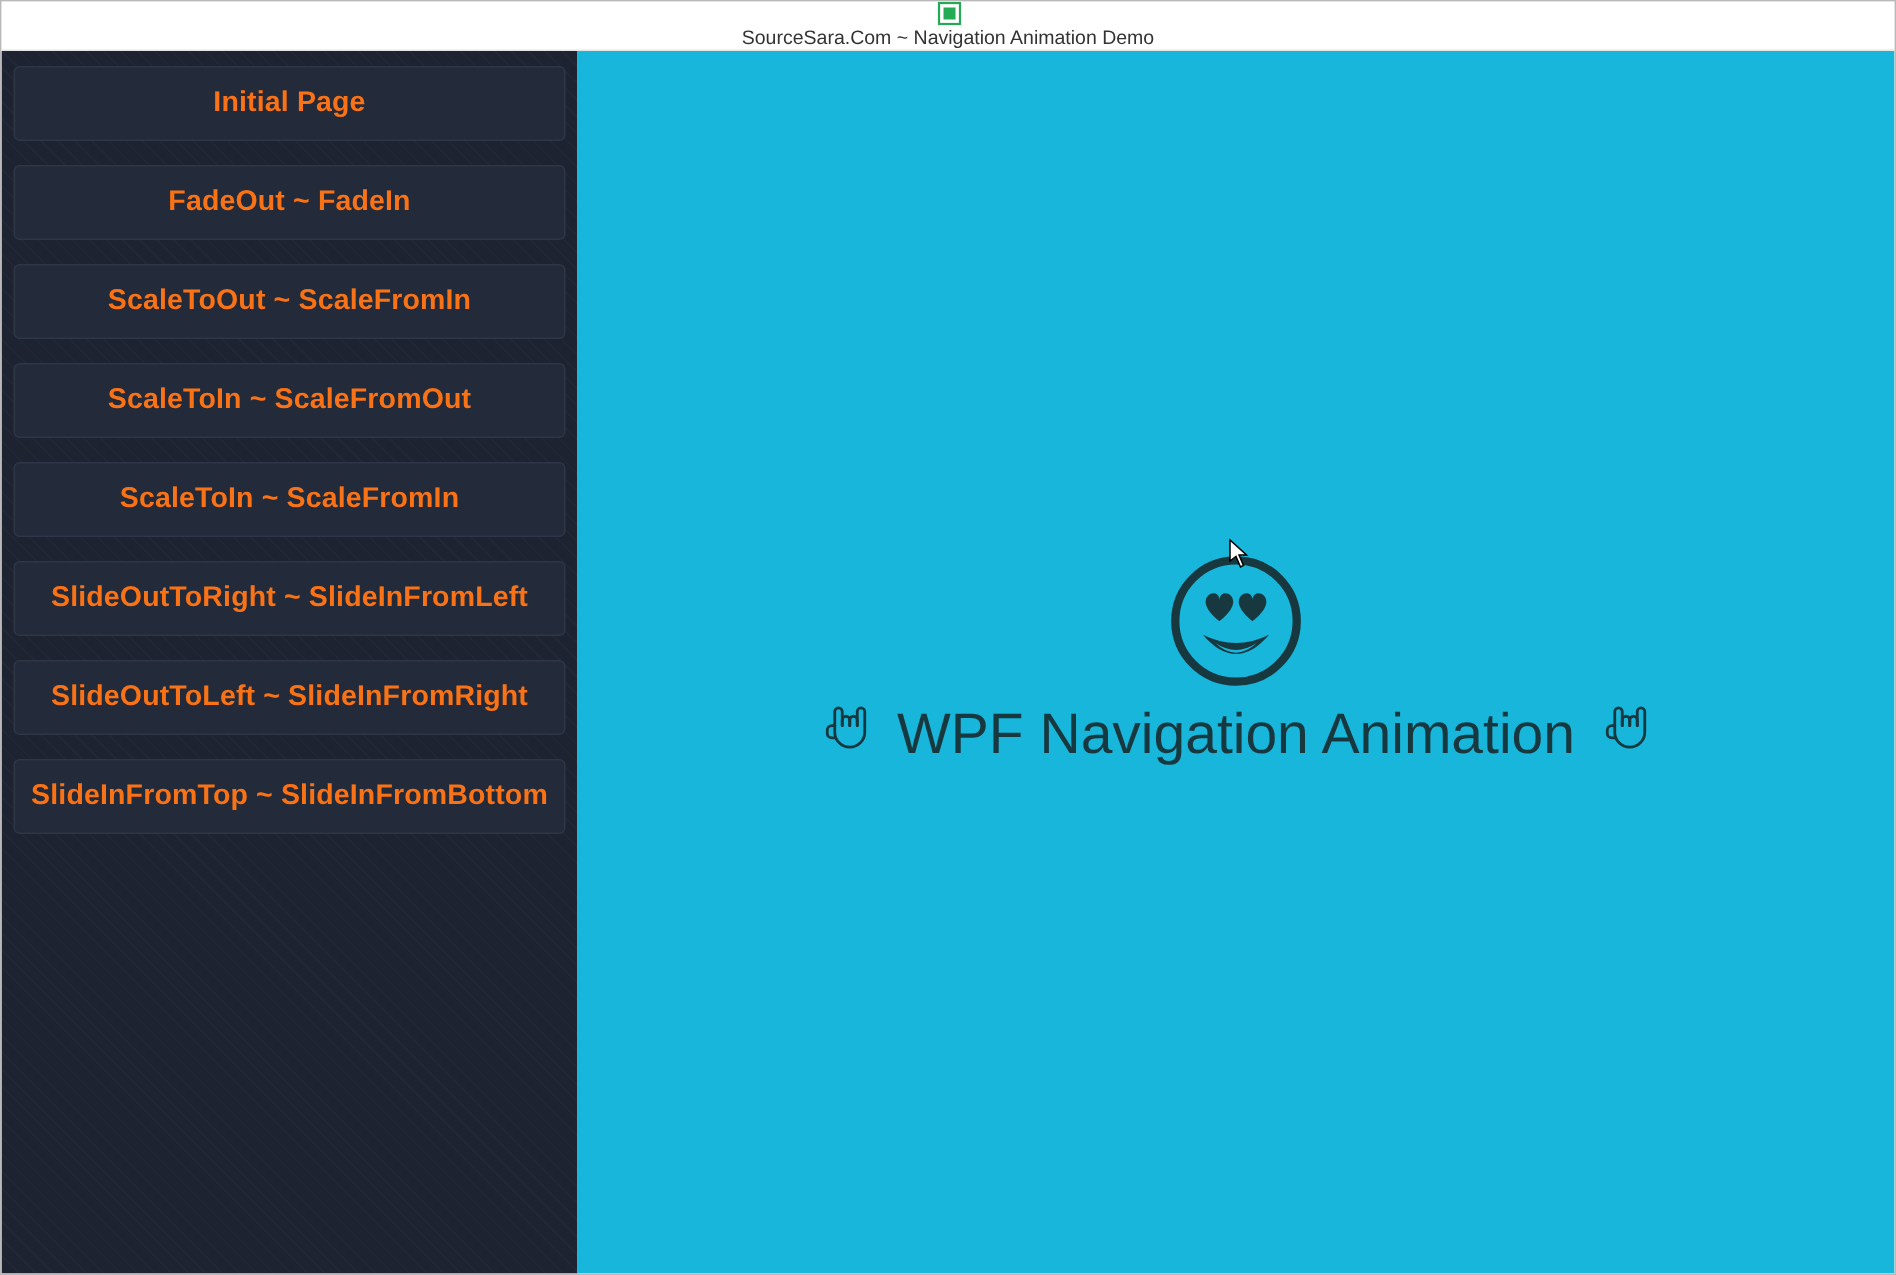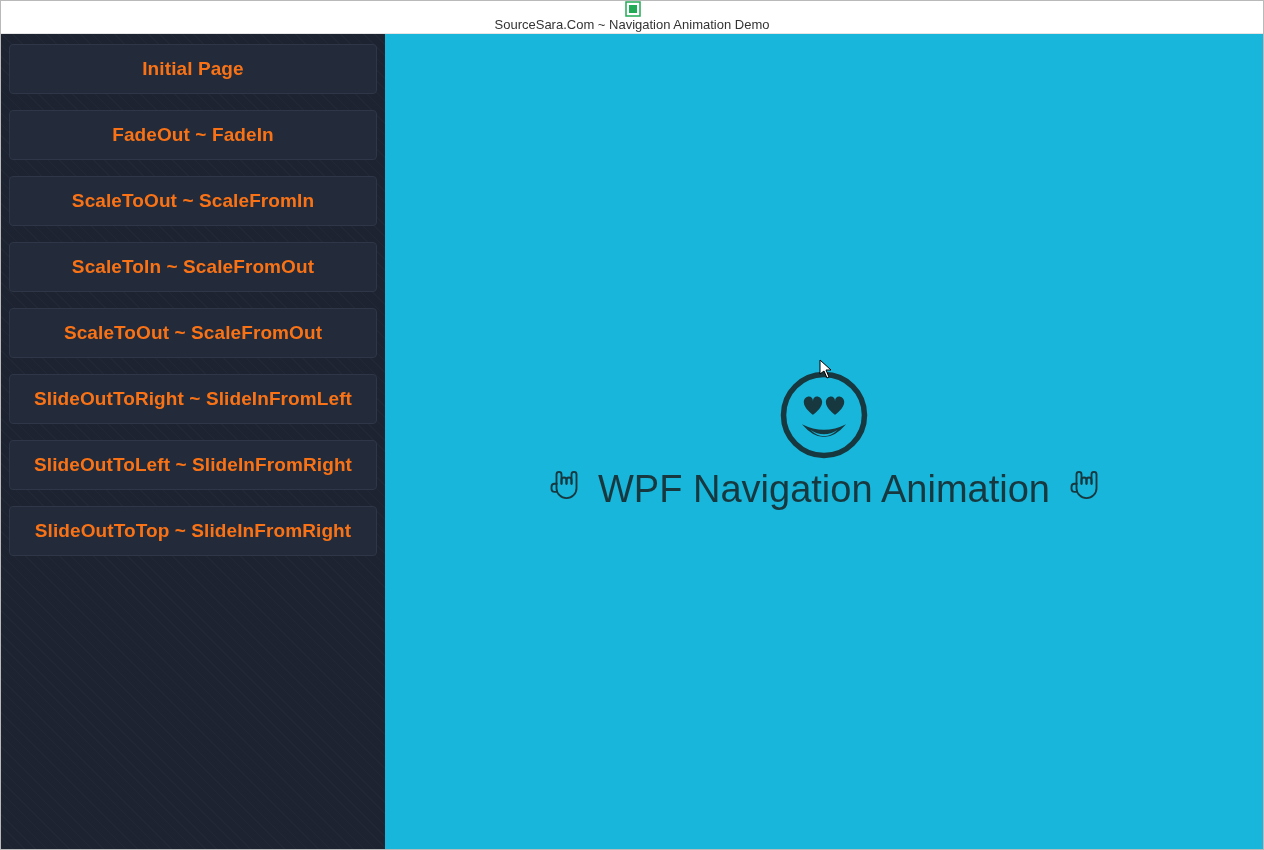--- a/index.html
+++ b/index.html
@@ -161,30 +161,30 @@
       <div class="nav-btn">
           <span>FadeOut ~ FadeIn</span>
         </div>
       <div class="nav-btn">
           <span>ScaleToOut ~ ScaleFromIn</span>
         </div>
       <div class="nav-btn">
           <span>ScaleToIn ~ ScaleFromOut</span>
         </div>
       <div class="nav-btn">
-          <span>ScaleToOut ~ ScaleFromOut</span>
+          <span>ScaleToIn ~ ScaleFromIn</span>
         </div>
       <div class="nav-btn">
           <span>SlideOutToRight ~ SlideInFromLeft</span>
         </div>
       <div class="nav-btn">
           <span>SlideOutToLeft ~ SlideInFromRight</span>
         </div>
       <div class="nav-btn">
-          <span>SlideOutToTop ~ SlideInFromRight</span>
+          <span>SlideInFromTop ~ SlideInFromBottom</span>
         </div>
     </div>
 
   </div>
 
   <div class="content">
     <div class="hero-icon">
       <svg viewBox="0 0 100 100">
         <circle cx="50" cy="50" r="44" fill="none" stroke="#17383f" stroke-width="6"></circle>
 

